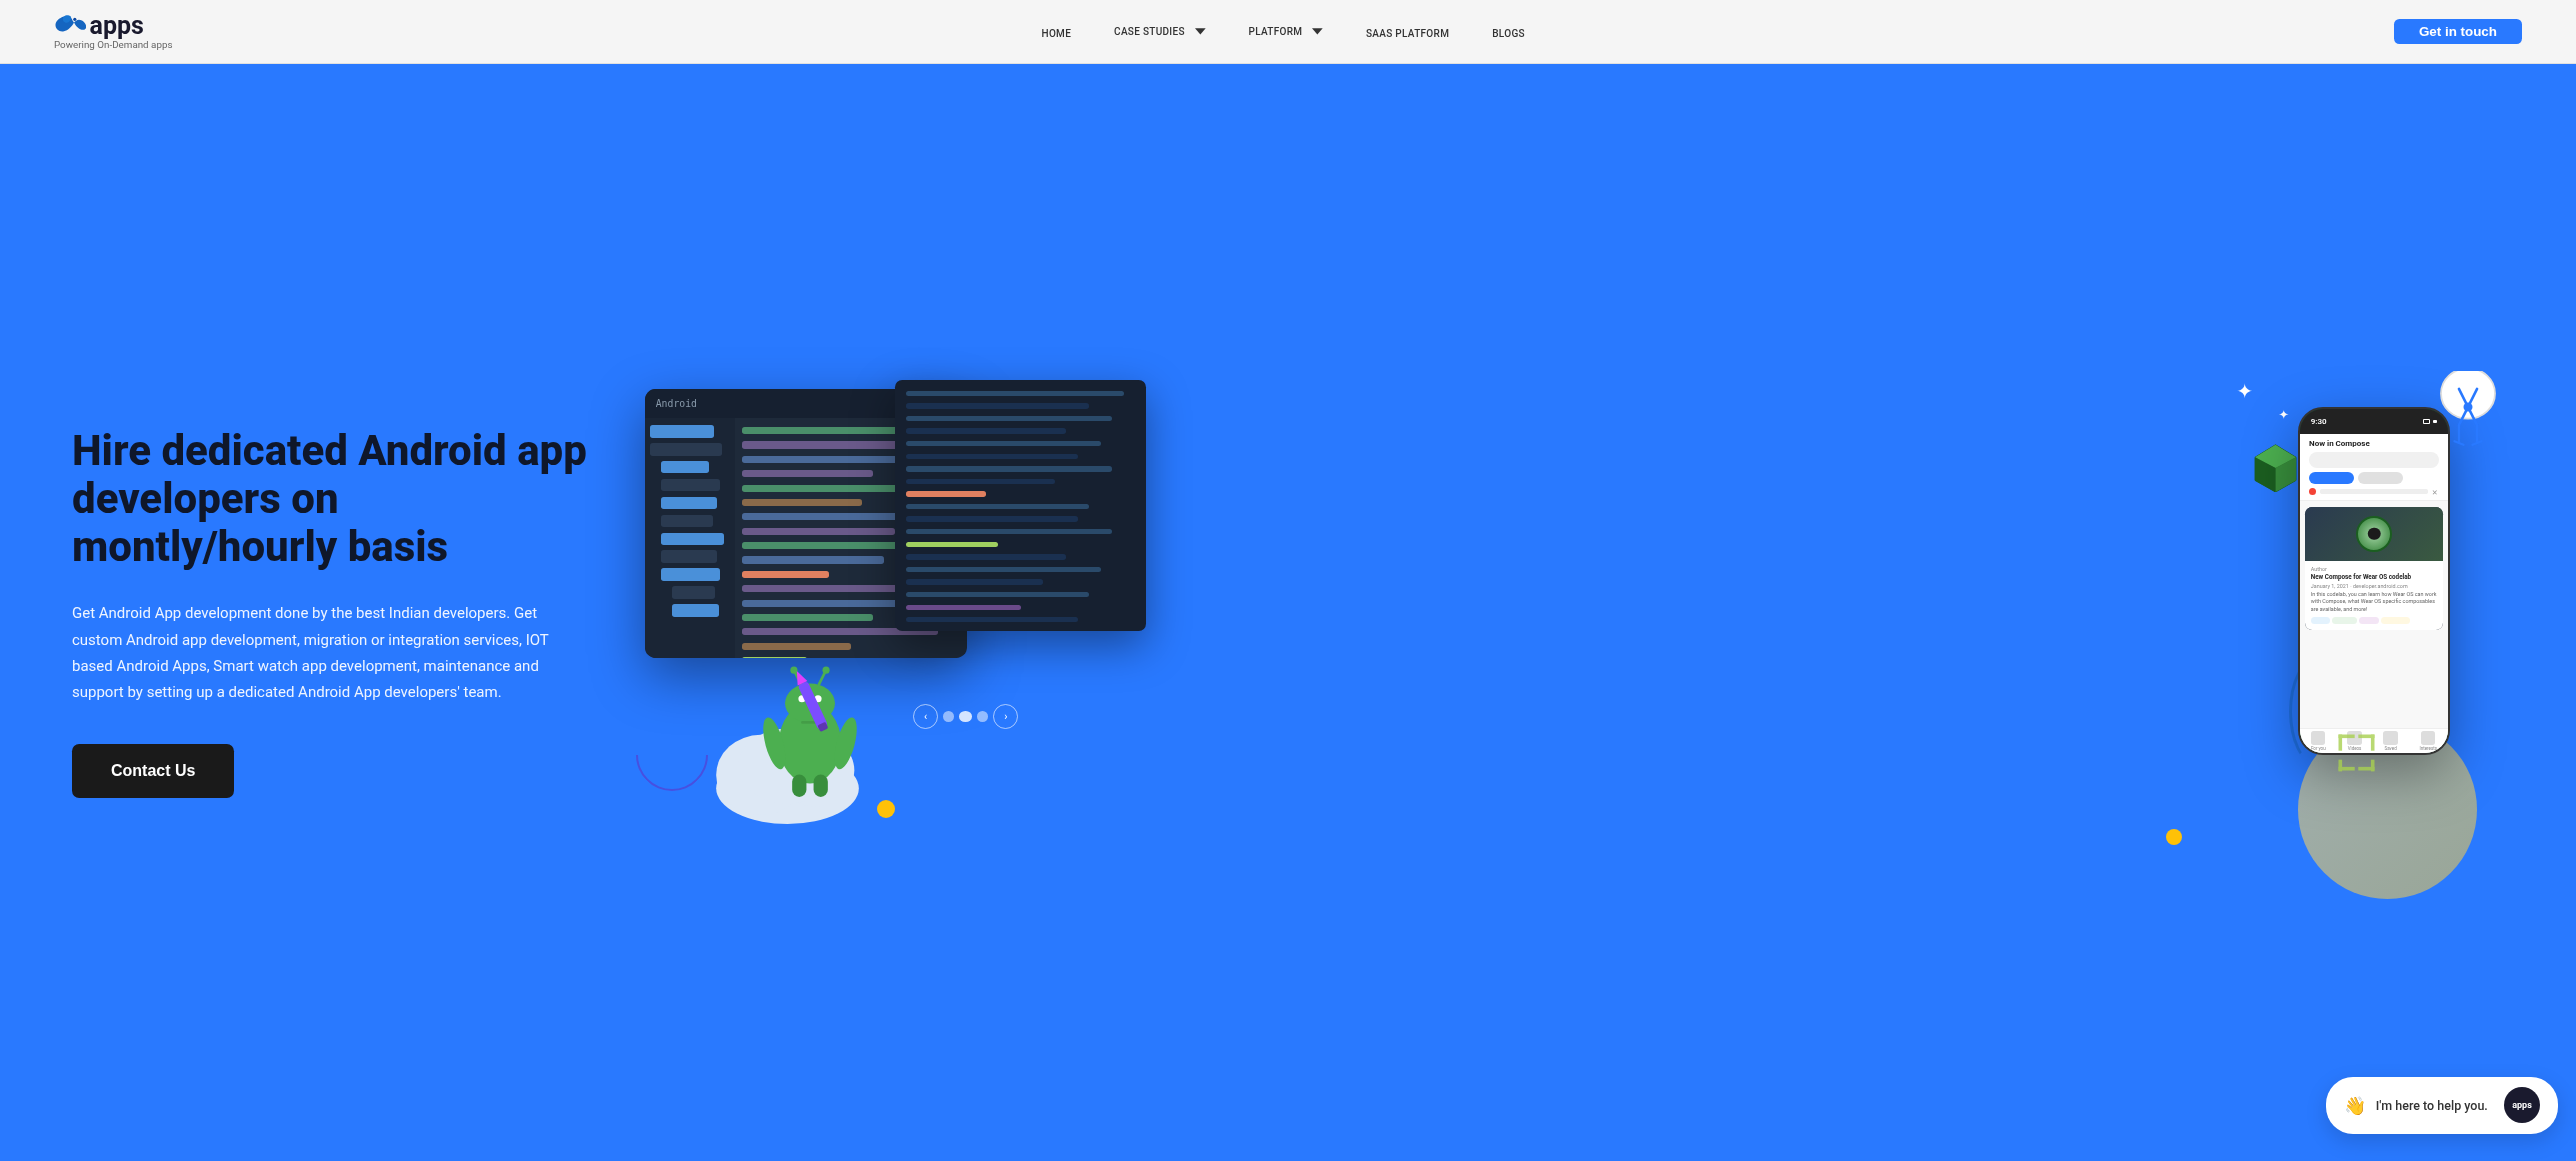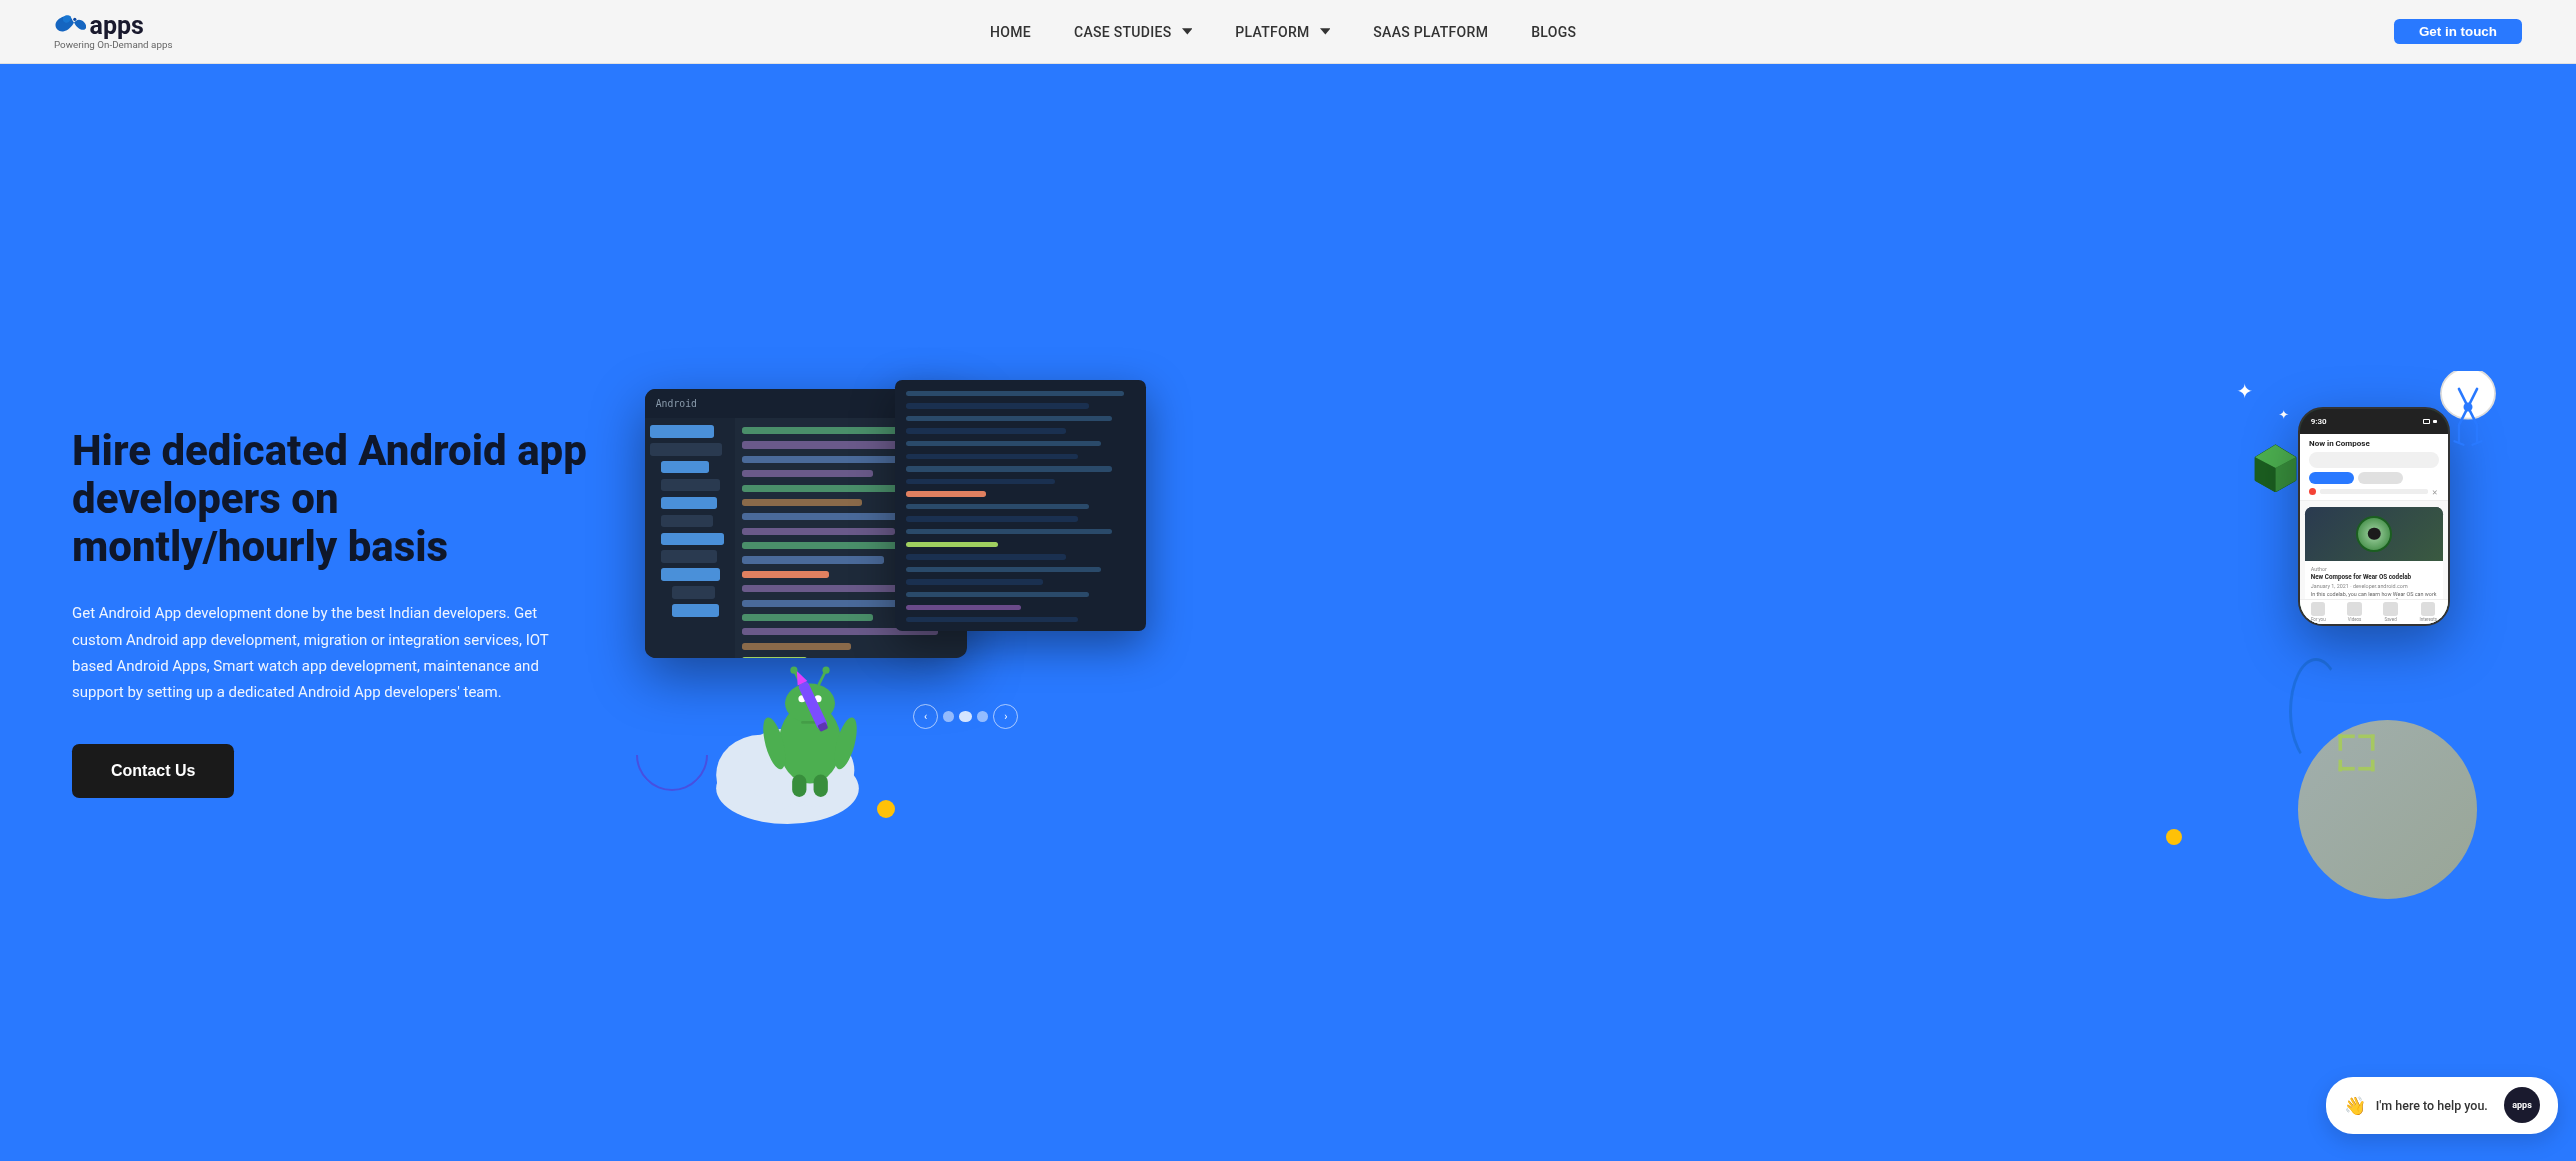--- a/index.html
+++ b/index.html
@@ -42,21 +42,21 @@
     }
     .nav-links {
       display: flex;
       align-items: center;
       gap: 43px;
       list-style: none;
     }
     .nav-links a {
       text-decoration: none;
       color: #333;
-      font-size: 14px;
+      font-size: 10px;
       font-weight: 500;
       letter-spacing: 0.3px;
     }
     .nav-links .dropdown {
       display: flex;
       align-items: center;
       gap: 10px;
       cursor: pointer;
     }
     .nav-links .dropdown svg {
@@ -179,21 +179,21 @@
       border-radius: 2.7px;
       margin-bottom: 7.2px;
     }
 
     
     .phone-mockup {
       position: absolute;
       top: 54px;
       right: 72px;
       width: 152px;
-      height: 219px;
+      height: 348px;
       background: #14532d;
       border-radius: 25px;
       border: 2.7px solid #333;
       overflow: hidden;
       box-shadow: 0 18px 54px rgba(0,0,0,0.35);
       z-index: 20;
     }
     .phone-notch {
       height: 25px;
       background: #222;

